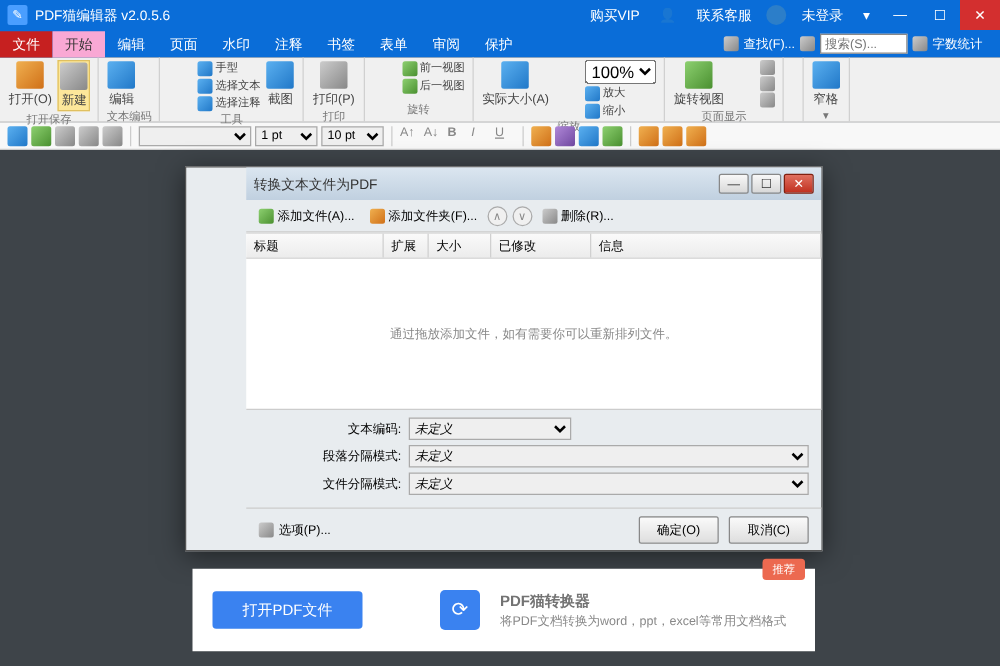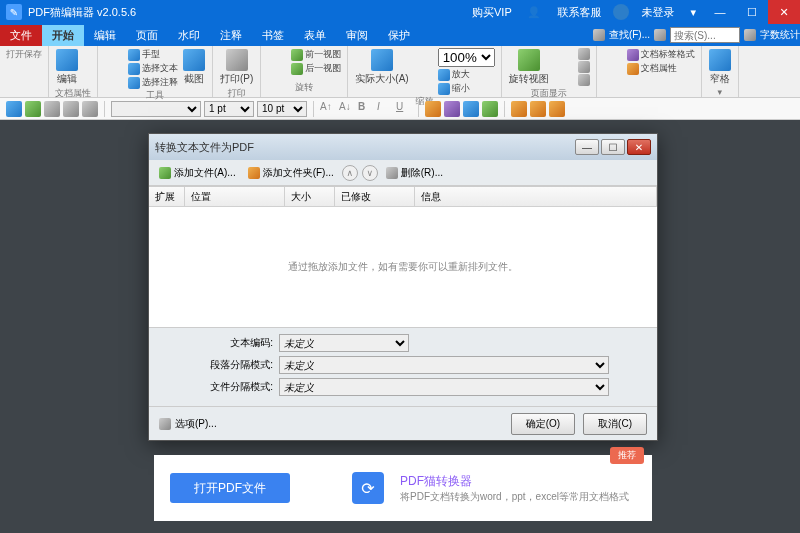--- a/index.html
+++ b/index.html
@@ -9,23 +9,23 @@
 .titlebar .title{flex:1;}
 .titlebar .right{display:flex;align-items:center;gap:8px;padding-right:4px;}
 .titlebar .right span{cursor:pointer;padding:0 4px;}
 .titlebar .avatar{width:16px;height:16px;background:#2c7ec9;border-radius:8px;}
 .wc{display:flex;}
 .wc div{width:32px;height:24px;display:flex;align-items:center;justify-content:center;cursor:pointer;}
 .wc .close{background:#d32f2f;}
 .menubar{height:22px;background:#0a6dd8;display:flex;align-items:center;font-size:11px;color:#fff;}
 .menubar .mi{padding:3px 10px;cursor:pointer;}
 .menubar .mi.file{background:#c62020;}
-.menubar .mi.active{background:#7dd3fc;color:#333;font-weight:bold;}
+.menubar .mi.active{background:#f9a8d4;color:#333;}
 .menubar .spacer{flex:1;}
-.menubar .rightmenu{display:flex;align-items:center;gap:4px;padding-right:0;}
+.menubar .rightmenu{display:flex;align-items:center;gap:4px;padding-right:14px;}
 .menubar .rightmenu span{font-size:10px;}
 .menubar input{width:70px;height:16px;font-size:10px;padding:0 3px;border:1px solid #888;}
 .ribbon{background:#f0f0f0;border-bottom:1px solid #ccc;height:52px;display:flex;font-size:10px;color:#444;}
 .rgroup{border-right:1px solid #d0d0d0;padding:2px 6px;display:flex;flex-direction:column;justify-content:space-between;}
 .rgroup .controls{display:flex;gap:4px;align-items:flex-start;}
 .rgroup .label{text-align:center;font-size:9px;color:#777;padding-bottom:1px;}
 .bigbtn{display:flex;flex-direction:column;align-items:center;gap:1px;cursor:pointer;padding:1px;}
 .bigbtn .ic{width:22px;height:22px;}
 .bigbtn.sel{background:#fde79a;border:1px solid #e0c060;}
 .smallcol{display:flex;flex-direction:column;gap:1px;font-size:9px;padding-left:24px;}
@@ -35,21 +35,21 @@
 .ic.green{background:linear-gradient(135deg,#8dd070,#4a9030);}
 .ic.orange{background:linear-gradient(135deg,#f0b050,#d07018);}
 .ic.gray{background:linear-gradient(135deg,#ccc,#888);}
 .ic.purple{background:linear-gradient(135deg,#b088d8,#7048a0);}
 .ic.small{width:12px;height:12px;}
 .toolbar2{background:#f8f8f8;border-bottom:1px solid #ccc;height:22px;display:flex;align-items:center;padding:0 6px;gap:3px;font-size:10px;}
 .toolbar2 .sep{width:1px;height:16px;background:#ccc;margin:0 3px;}
 .toolbar2 select,.toolbar2 input{font-size:10px;height:16px;border:1px solid #aaa;}
 .toolbar2 .tbic{width:16px;height:16px;cursor:pointer;}
 .greyarea{background:#3e4449;position:relative;height:413px;}
-.dialog{position:absolute;left:148px;top:13px;width:510px;background:#e8ecef;border:1px solid #555;box-shadow:0 4px 20px rgba(0,0,0,0.5);}
+.dialog{position:absolute;left:148px;top:13px;width:510px;background:#e8ecef;border:1px solid #555;box-shadow:0 4px 20px rgba(0,0,0,0.5);padding-left:48px;}
 .dlg-title{height:26px;background:linear-gradient(#dbe6f0,#c0d0e0);display:flex;align-items:center;padding:0 6px;font-size:11px;color:#333;}
 .dlg-title .t{flex:1;}
 .dlg-title .wbtn{width:24px;height:16px;margin-left:2px;display:flex;align-items:center;justify-content:center;font-size:10px;cursor:pointer;border:1px solid #888;background:linear-gradient(#f8f8f8,#d8d8d8);border-radius:2px;}
 .dlg-title .wbtn.cl{background:linear-gradient(#e07060,#c03020);color:#fff;border-color:#802010;}
 .dlg-tb{height:26px;display:flex;align-items:center;padding:0 6px;gap:4px;font-size:10px;background:#e8ecef;border-bottom:1px solid #ccc;}
 .dlg-tb .btn{display:flex;align-items:center;gap:3px;cursor:pointer;padding:2px 4px;}
 .dlg-tb .round{width:16px;height:16px;border-radius:8px;border:1px solid #aaa;background:#f0f0f0;display:flex;align-items:center;justify-content:center;font-size:9px;color:#888;}
 .dlg-list{background:#fff;margin:0;border-top:1px solid #ccc;border-bottom:1px solid #ccc;}
 .dlg-head{height:20px;display:flex;font-size:10px;background:linear-gradient(#fafafa,#ececec);border-bottom:1px solid #d0d0d0;}
 .dlg-head div{padding:3px 6px;border-right:1px solid #d0d0d0;}
@@ -59,21 +59,21 @@
 .dlg-opt .row{display:flex;align-items:center;margin-bottom:4px;}
 .dlg-opt .row label{width:120px;text-align:right;padding-right:6px;}
 .dlg-opt .row select{flex:1;max-width:330px;height:18px;font-size:10px;border:1px solid #aaa;font-style:italic;}
 .dlg-bottom{height:34px;border-top:1px solid #ccc;display:flex;align-items:center;padding:0 10px;gap:8px;background:#e8ecef;}
 .dlg-bottom .spacer{flex:1;}
 .dlg-bottom button{height:22px;padding:0 14px;font-size:10px;border:1px solid #888;background:linear-gradient(#fafafa,#dedede);border-radius:2px;cursor:pointer;}
 .gearbtn{display:flex;align-items:center;gap:4px;font-size:10px;cursor:pointer;}
 .promo{position:absolute;left:154px;bottom:12px;width:498px;height:66px;background:#fff;display:flex;align-items:center;padding:0 16px;gap:16px;}
 .promo .obtn{background:#3a82f0;color:#fff;height:30px;padding:0 24px;display:flex;align-items:center;border-radius:3px;font-size:12px;cursor:pointer;}
 .promo .logo2{width:32px;height:32px;background:#3a82f0;border-radius:4px;display:flex;align-items:center;justify-content:center;color:#fff;}
-.promo .txt .h{font-size:12px;font-weight:normal;color:#8b5cf6;}
+.promo .txt .h{font-size:12px;font-weight:bold;color:#737373;}
 .promo .txt .s{font-size:10px;color:#888;}
 .promo .tag{position:absolute;right:8px;top:-8px;background:#ec6950;color:#fff;font-size:9px;padding:2px 8px;border-radius:3px;}
 </style>
 </head>
 <body>
 
 <div class="titlebar">
   <div class="logo">✎</div>
   <div class="title">PDF猫编辑器 v2.0.5.6</div>
   <div class="right">
@@ -108,31 +108,41 @@
     <span>查找(F)...</span>
     <span class="ic small gray"></span>
     <input placeholder="搜索(S)..." style="">
     <span class="ic small gray"></span>
     <span>字数统计</span>
   </div>
 </div>
 
 <div class="ribbon">
   <div class="rgroup">
+      <div class="controls">
+    <div class="bigbtn">
+          <span class="ic orange"></span>
+          <span>打开(O)</span>
+        </div>
+    <div class="bigbtn sel">
+          <span class="ic gray"></span>
+          <span>新建</span>
+        </div>
+  </div>
       <div class="label">打开保存</div>
     </div>
 
   <div class="rgroup">
       <div class="controls">
     <div class="bigbtn">
           <span class="ic blue"></span>
           <span>编辑</span>
         </div>
   </div>
-      <div class="label">文档属性</div>
+      <div class="label">文本编码</div>
     </div>
 
   <div class="rgroup">
       <div class="controls">
     <div class="smallcol">
       <div>
             <span class="ic small blue"></span>
             <span>手型</span>
           </div>
       <div>
@@ -216,32 +226,20 @@
           </div>
           <div>
             <span class="ic small gray"></span>
           </div>
         </div>
   </div>
       <div class="label">页面显示</div>
     </div>
 
   <div class="rgroup">
-      <div class="controls">
-    <div class="smallcol">
-      <div>
-            <span class="ic small purple"></span>
-            <span>文档标签格式</span>
-          </div>
-      <div>
-            <span class="ic small orange"></span>
-            <span>文档属性</span>
-          </div>
-    </div>
-  </div>
       <div class="label">&nbsp;</div>
     </div>
 
   <div class="rgroup">
       <div class="controls">
     <div class="bigbtn">
           <span class="ic blue"></span>
           <span>窄格</span>
         </div>
   </div>
@@ -296,22 +294,22 @@
         </div>
       <div class="round">∧</div>
       <div class="round">∨</div>
       <div class="btn">
           <span class="ic small gray"></span>
           <span>删除(R)...</span>
         </div>
     </div>
     <div class="dlg-list">
       <div class="dlg-head">
+        <div style="width:110px">标题</div>
         <div style="width:36px">扩展</div>
-        <div style="width:100px">位置</div>
         <div style="width:50px">大小</div>
         <div style="width:80px">已修改</div>
         <div style="flex:1">信息</div>
       </div>
       <div class="dlg-body">通过拖放添加文件，如有需要你可以重新排列文件。</div>
     </div>
     <div class="dlg-opt">
       <div class="row">
           <label>文本编码:</label>
           <select style="max-width:130px"><option>未定义</option></select>

